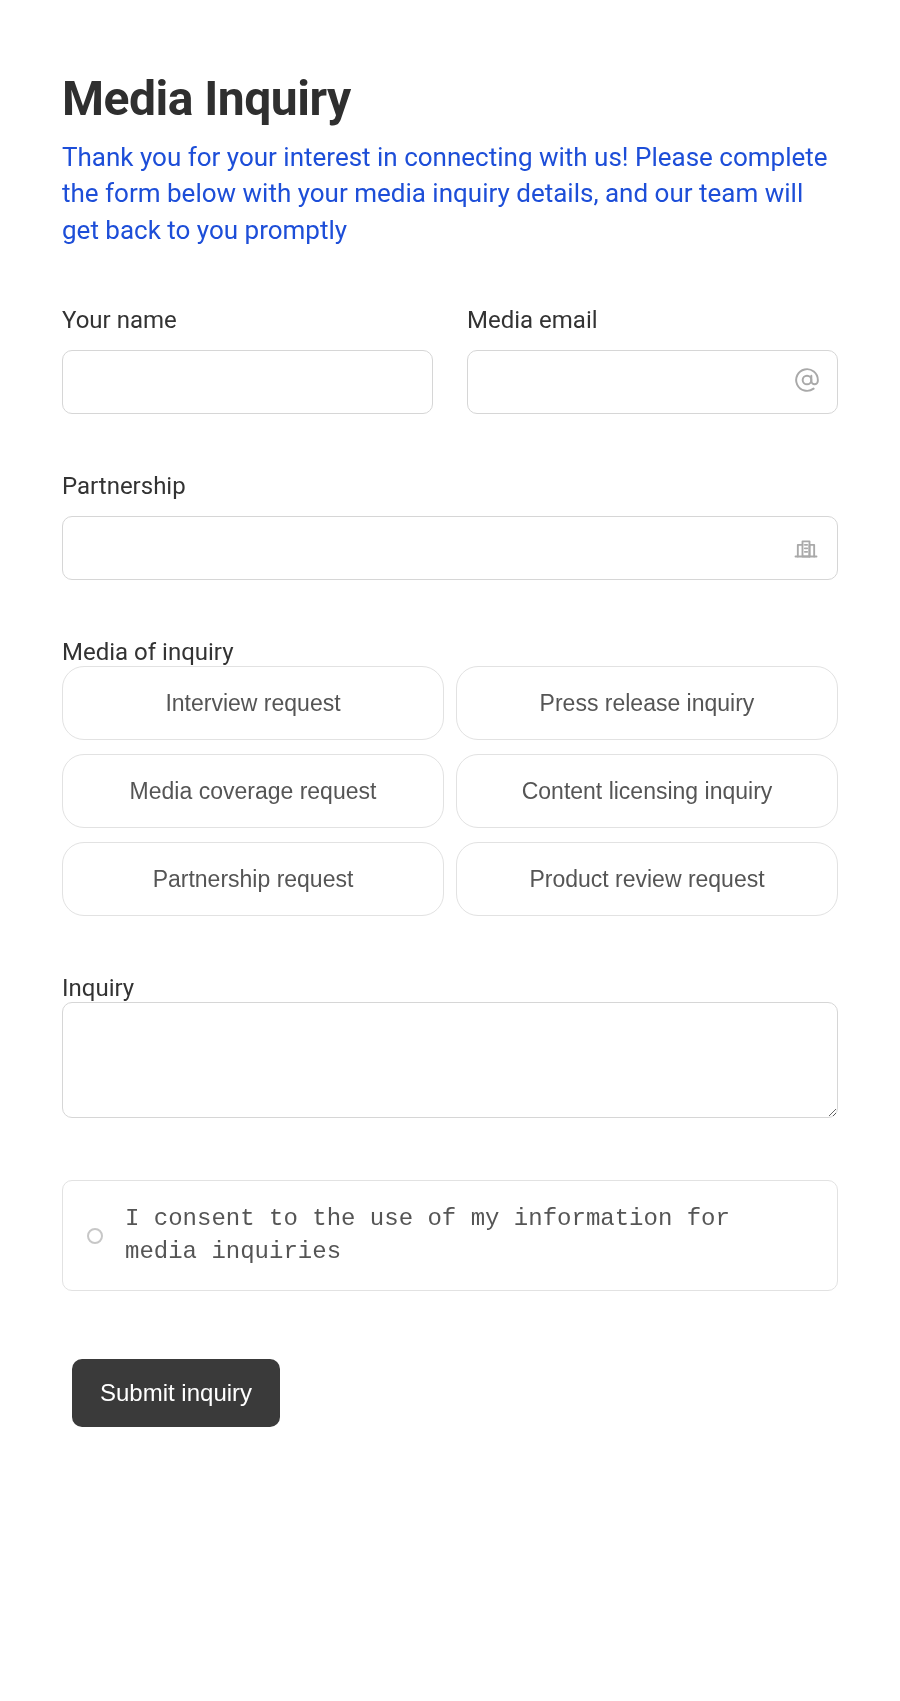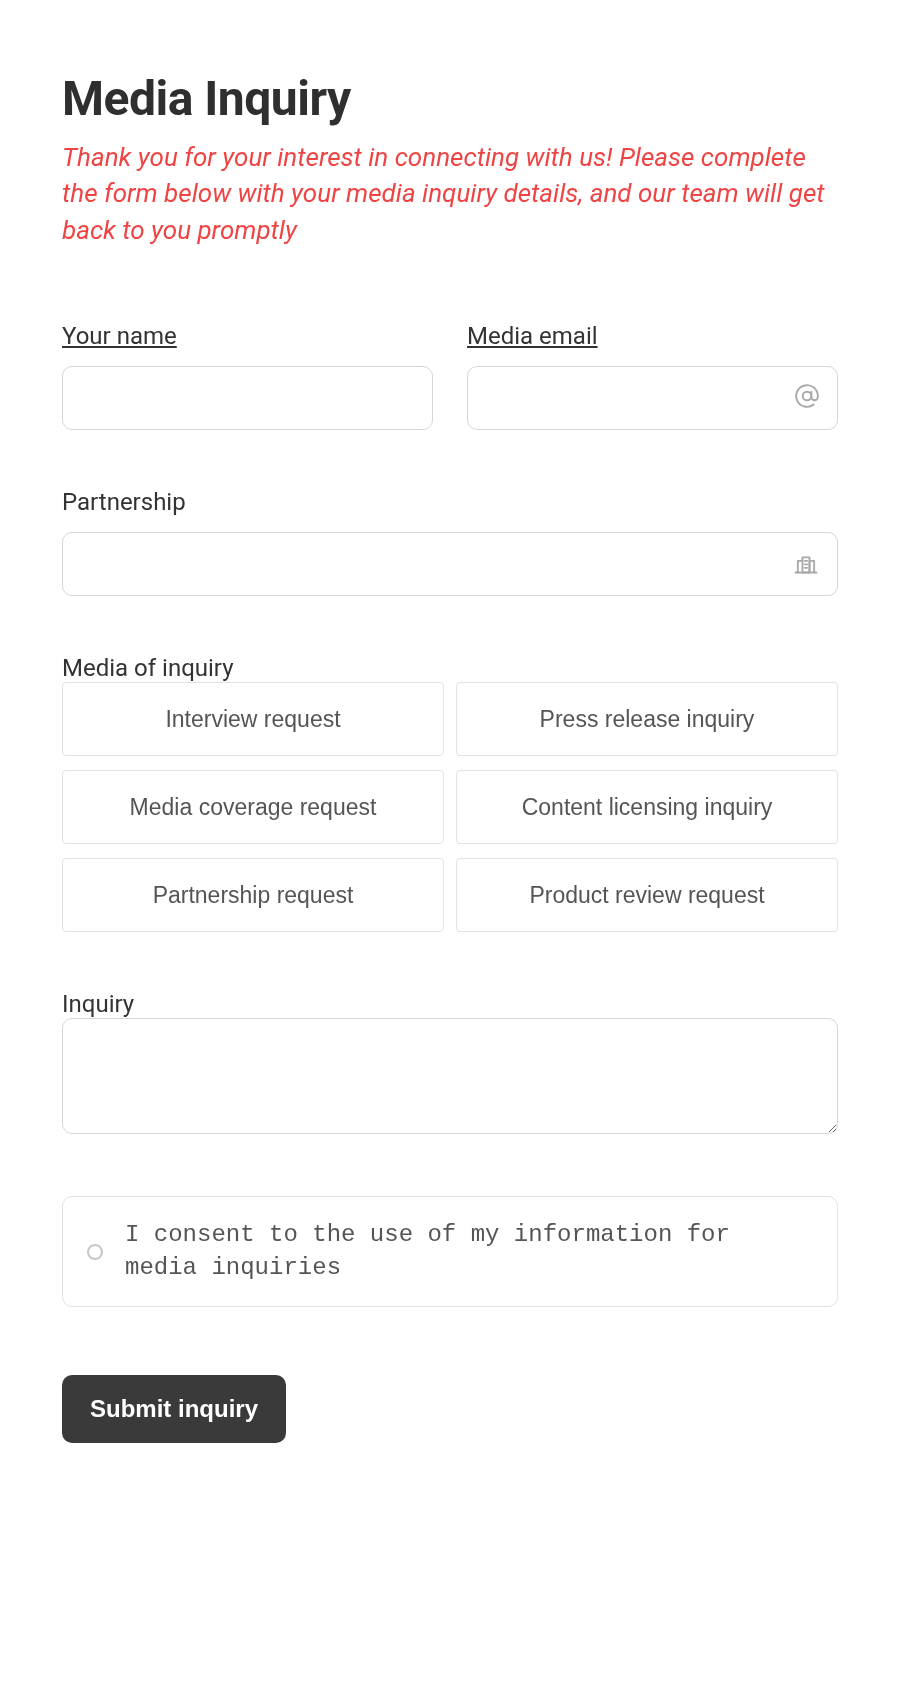--- a/index.html
+++ b/index.html
@@ -17,30 +17,28 @@
     }
     .page-title {
       font-size: 48px;
       font-weight: 700;
       color: #2f2f2f;
       margin-bottom: 12px;
       letter-spacing: -0.5px;
     }
     .page-description {
       font-size: 26px;
-      color: #ef4444;
+      color: #1d4ed8;
       line-height: 1.4;
-      margin-bottom: 74px;
-      font-style: italic;
+      margin-bottom: 58px;
     }
     .form-row {
       display: flex;
       gap: 34px;
       margin-bottom: 58px;
-      text-decoration: underline;
     }
     .form-group {
       flex: 1;
       display: flex;
       flex-direction: column;
     }
     .form-group.full {
       width: 100%;
     }
     .field-label {
@@ -74,21 +72,21 @@
       pointer-events: none;
     }
     .topic-grid {
       display: grid;
       grid-template-columns: 1fr 1fr;
       gap: 14px 12px;
     }
     .topic-button {
       height: 74px;
       border: 1px solid #e2e2e2;
-      border-radius: 4px;
+      border-radius: 22px;
       background: #fff;
       font-size: 23px;
       color: #555;
       cursor: pointer;
       display: flex;
       align-items: center;
       justify-content: center;
       padding: 0 12px;
       text-align: center;
     }
@@ -128,21 +126,22 @@
       line-height: 1.35;
     }
     .submit-button {
       background: #3a3a3a;
       color: #fff;
       border: none;
       border-radius: 10px;
       font-size: 24px;
       padding: 20px 28px;
       cursor: pointer;
-      font-weight: 700;
+      font-weight: 400;
+      margin-left: 10px;
     }
     .section {
       margin-bottom: 58px;
     }
     .submit-section {
       margin-top: 68px;
     }
   </style>
 </head>
 <body>

